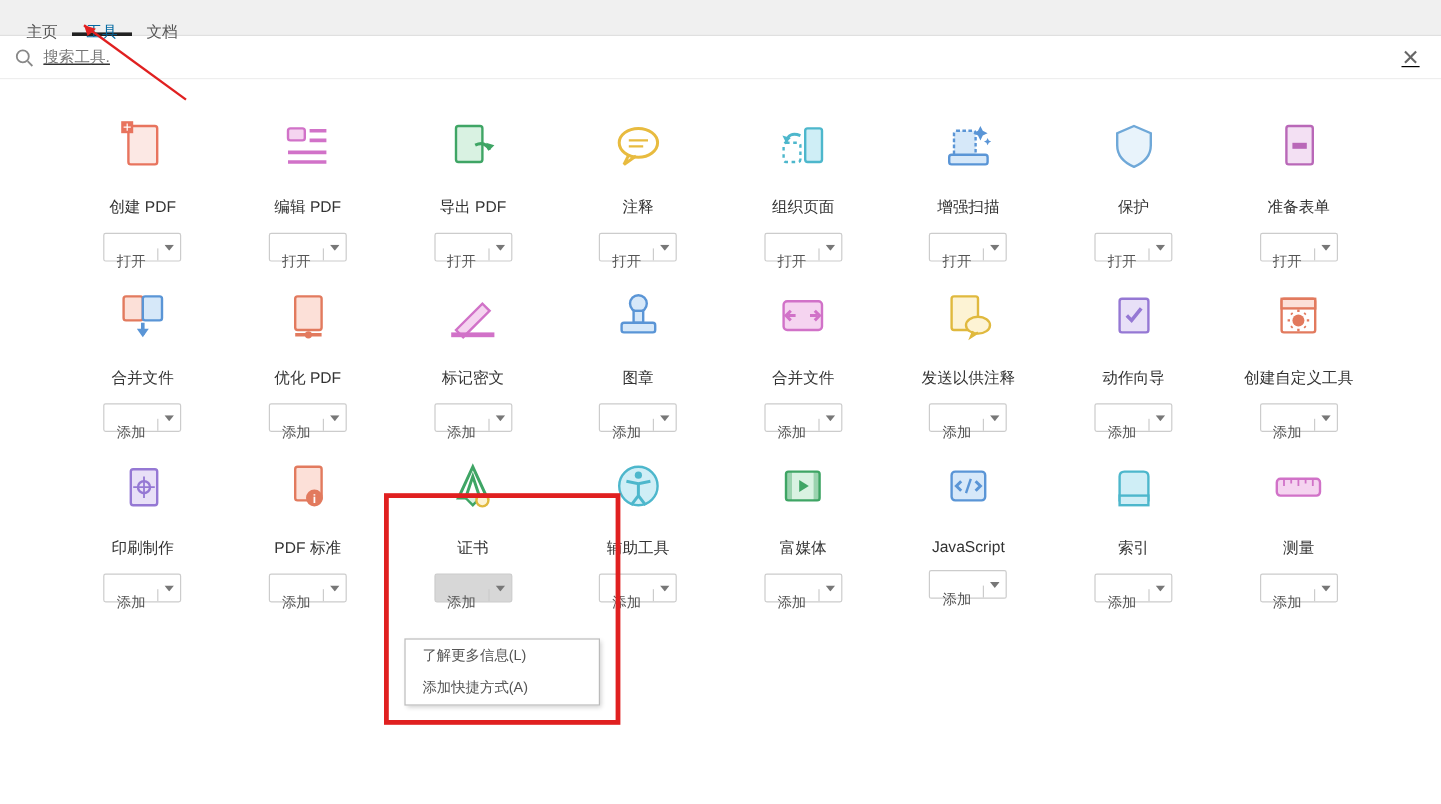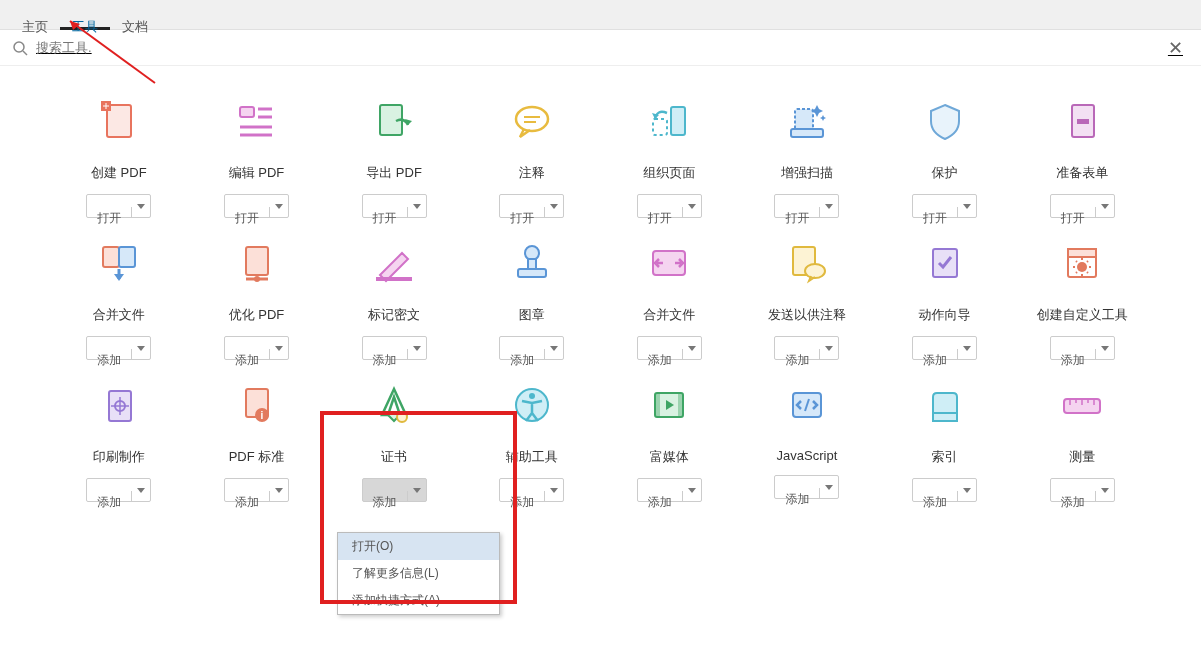--- a/index.html
+++ b/index.html
@@ -486,21 +486,20 @@
         <div class="tool-action-dd">
           <svg viewBox="0 0 8 5">
             <polygon points="0,0 8,0 4,5" fill="#777"></polygon>
           </svg>
         </div>
       </div>
     </div>
   </div>
 
 <div class="dropdown-menu">
-  <div class="dd-item hover">打开(O)</div>
   <div class="dd-item">了解更多信息(L)</div>
   <div class="dd-item">添加快捷方式(A)</div>
 </div>
 
 <div class="red-box" style="top:411px; left:320px; width:197px; height:193px;"></div>
 
 <svg class="red-arrow" style="top:18px; left:60px; width:100px; height:70px;">
   <line x1="10" y1="3" x2="95" y2="65" stroke="#e02020" stroke-width="2"></line>
   <polygon points="10,3 20,6 13,12" fill="#e02020"></polygon>
 </svg>

